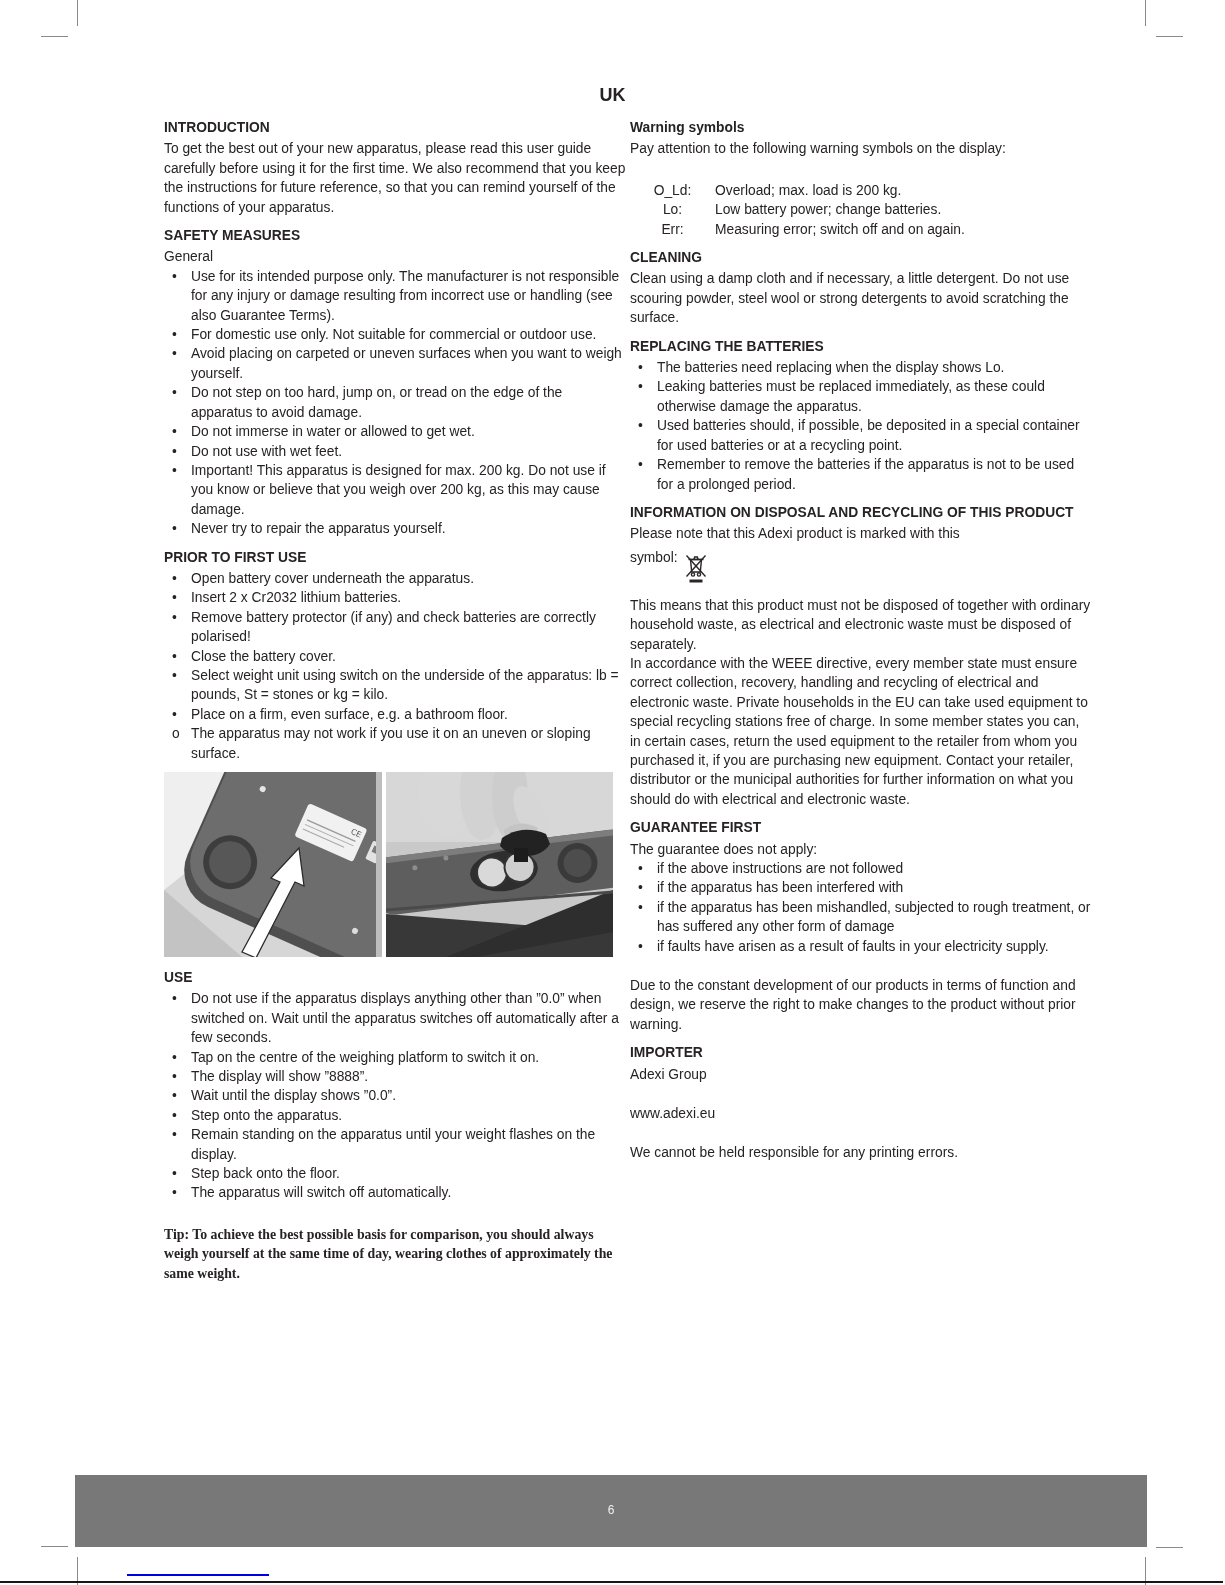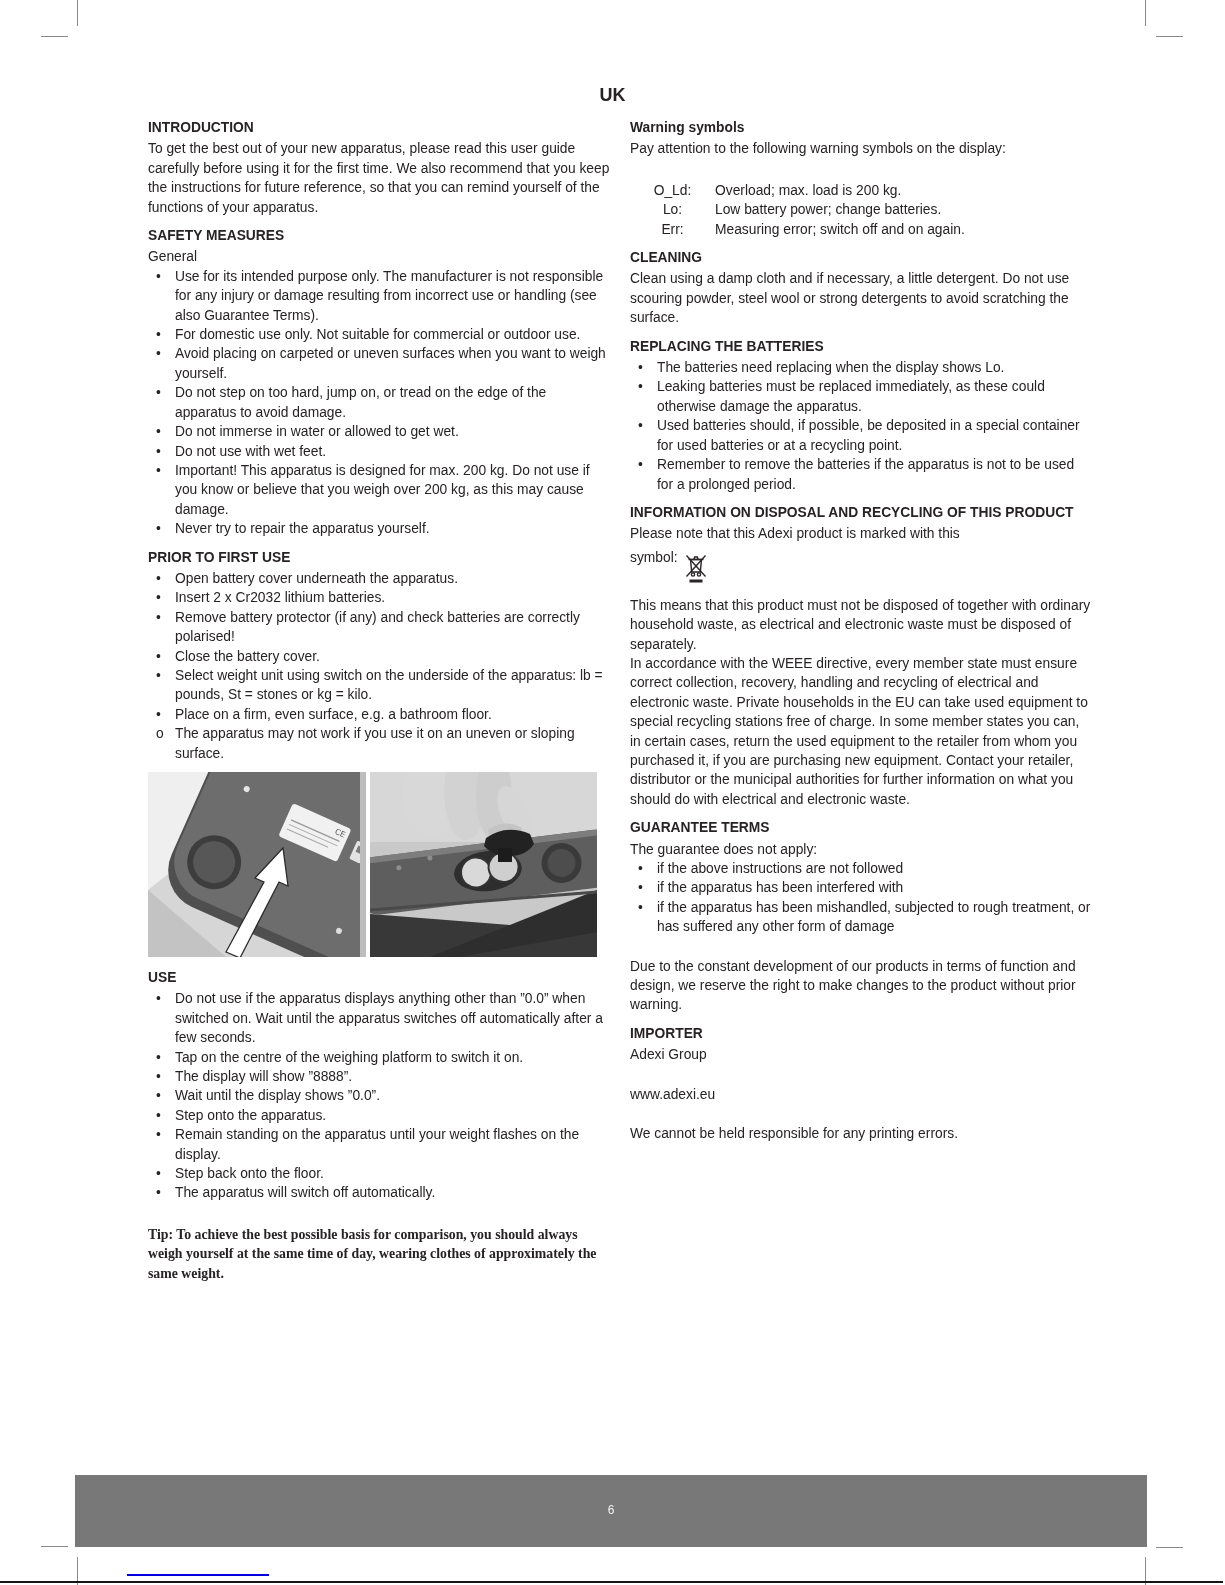--- a/index.html
+++ b/index.html
@@ -4,21 +4,21 @@
 <style>
   html,body{margin:0;padding:0;background:#ffffff;}
   .page{
     position:relative;width:1225px;height:1585px;background:#ffffff;overflow:hidden;
     font-family:"Liberation Sans","DejaVu Sans",sans-serif;color:#272324;
     font-size:13.8px;line-height:19.4px;
   }
   .uk-title{position:absolute;top:82px;left:0;width:1225px;text-align:center;
     font-size:18px;font-weight:bold;line-height:26px;}
   .col{position:absolute;top:118px;width:462px;}
-  .col-left{left:148px;}
+  .col-left{left:164px;}
   .col-right{left:630px;}
   .sec-h{font-weight:bold;margin:9px 0 2px 0;}
   .sec-h.first{margin-top:0;}
   p{margin:0;}
   ul{margin:0;padding:0;list-style:none;}
   li{position:relative;padding-left:27px;}
   li::before{content:"\2022";position:absolute;left:8px;top:0;}
   li.o-marker::before{content:"o";}
   .wtable{margin-top:22px;}
   .wrow{display:flex;}
@@ -197,26 +197,27 @@
           <circle cx="15" cy="24.5" r="1.6"></circle>
           <line x1="2.5" y1="5.5" x2="21.5" y2="26.5"></line>
           <line x1="21.5" y1="5.5" x2="2.5" y2="26.5"></line>
         </g>
         <rect x="5.5" y="29.5" width="13" height="3" fill="#2a2627"></rect>
       </svg>
     </div>
     <p>This means that this product must not be disposed of together with ordinary household waste, as electrical and electronic waste must be disposed of separately.</p>
     <p>In accordance with the WEEE directive, every member state must ensure correct collection, recovery, handling and recycling of electrical and electronic waste. Private households in the EU can take used equipment to special recycling stations free of charge. In some member states you can, in certain cases, return the used equipment to the retailer from whom you purchased it, if you are purchasing new equipment. Contact your retailer, distributor or the municipal authorities for further information on what you should do with electrical and electronic waste.</p>
 
-    <div class="sec-h">GUARANTEE TERMS</div>
+    <div class="sec-h">GUARANTEE FIRST</div>
     <p>The guarantee does not apply:</p>
     <ul>
       <li>if the above instructions are not followed</li>
       <li>if the apparatus has been interfered with</li>
       <li>if the apparatus has been mishandled, subjected to rough treatment, or has suffered any other form of damage</li>
+      <li>if faults have arisen as a result of faults in your electricity supply.</li>
     </ul>
 
     <p class="spacer-p">Due to the constant development of our products in terms of function and design, we reserve the right to make changes to the product without prior warning.</p>
 
     <div class="sec-h">IMPORTER</div>
     <p>Adexi Group</p>
     <p class="spacer-p">www.adexi.eu</p>
     <p class="spacer-p">We cannot be held responsible for any printing errors.</p>
   </div>
 

